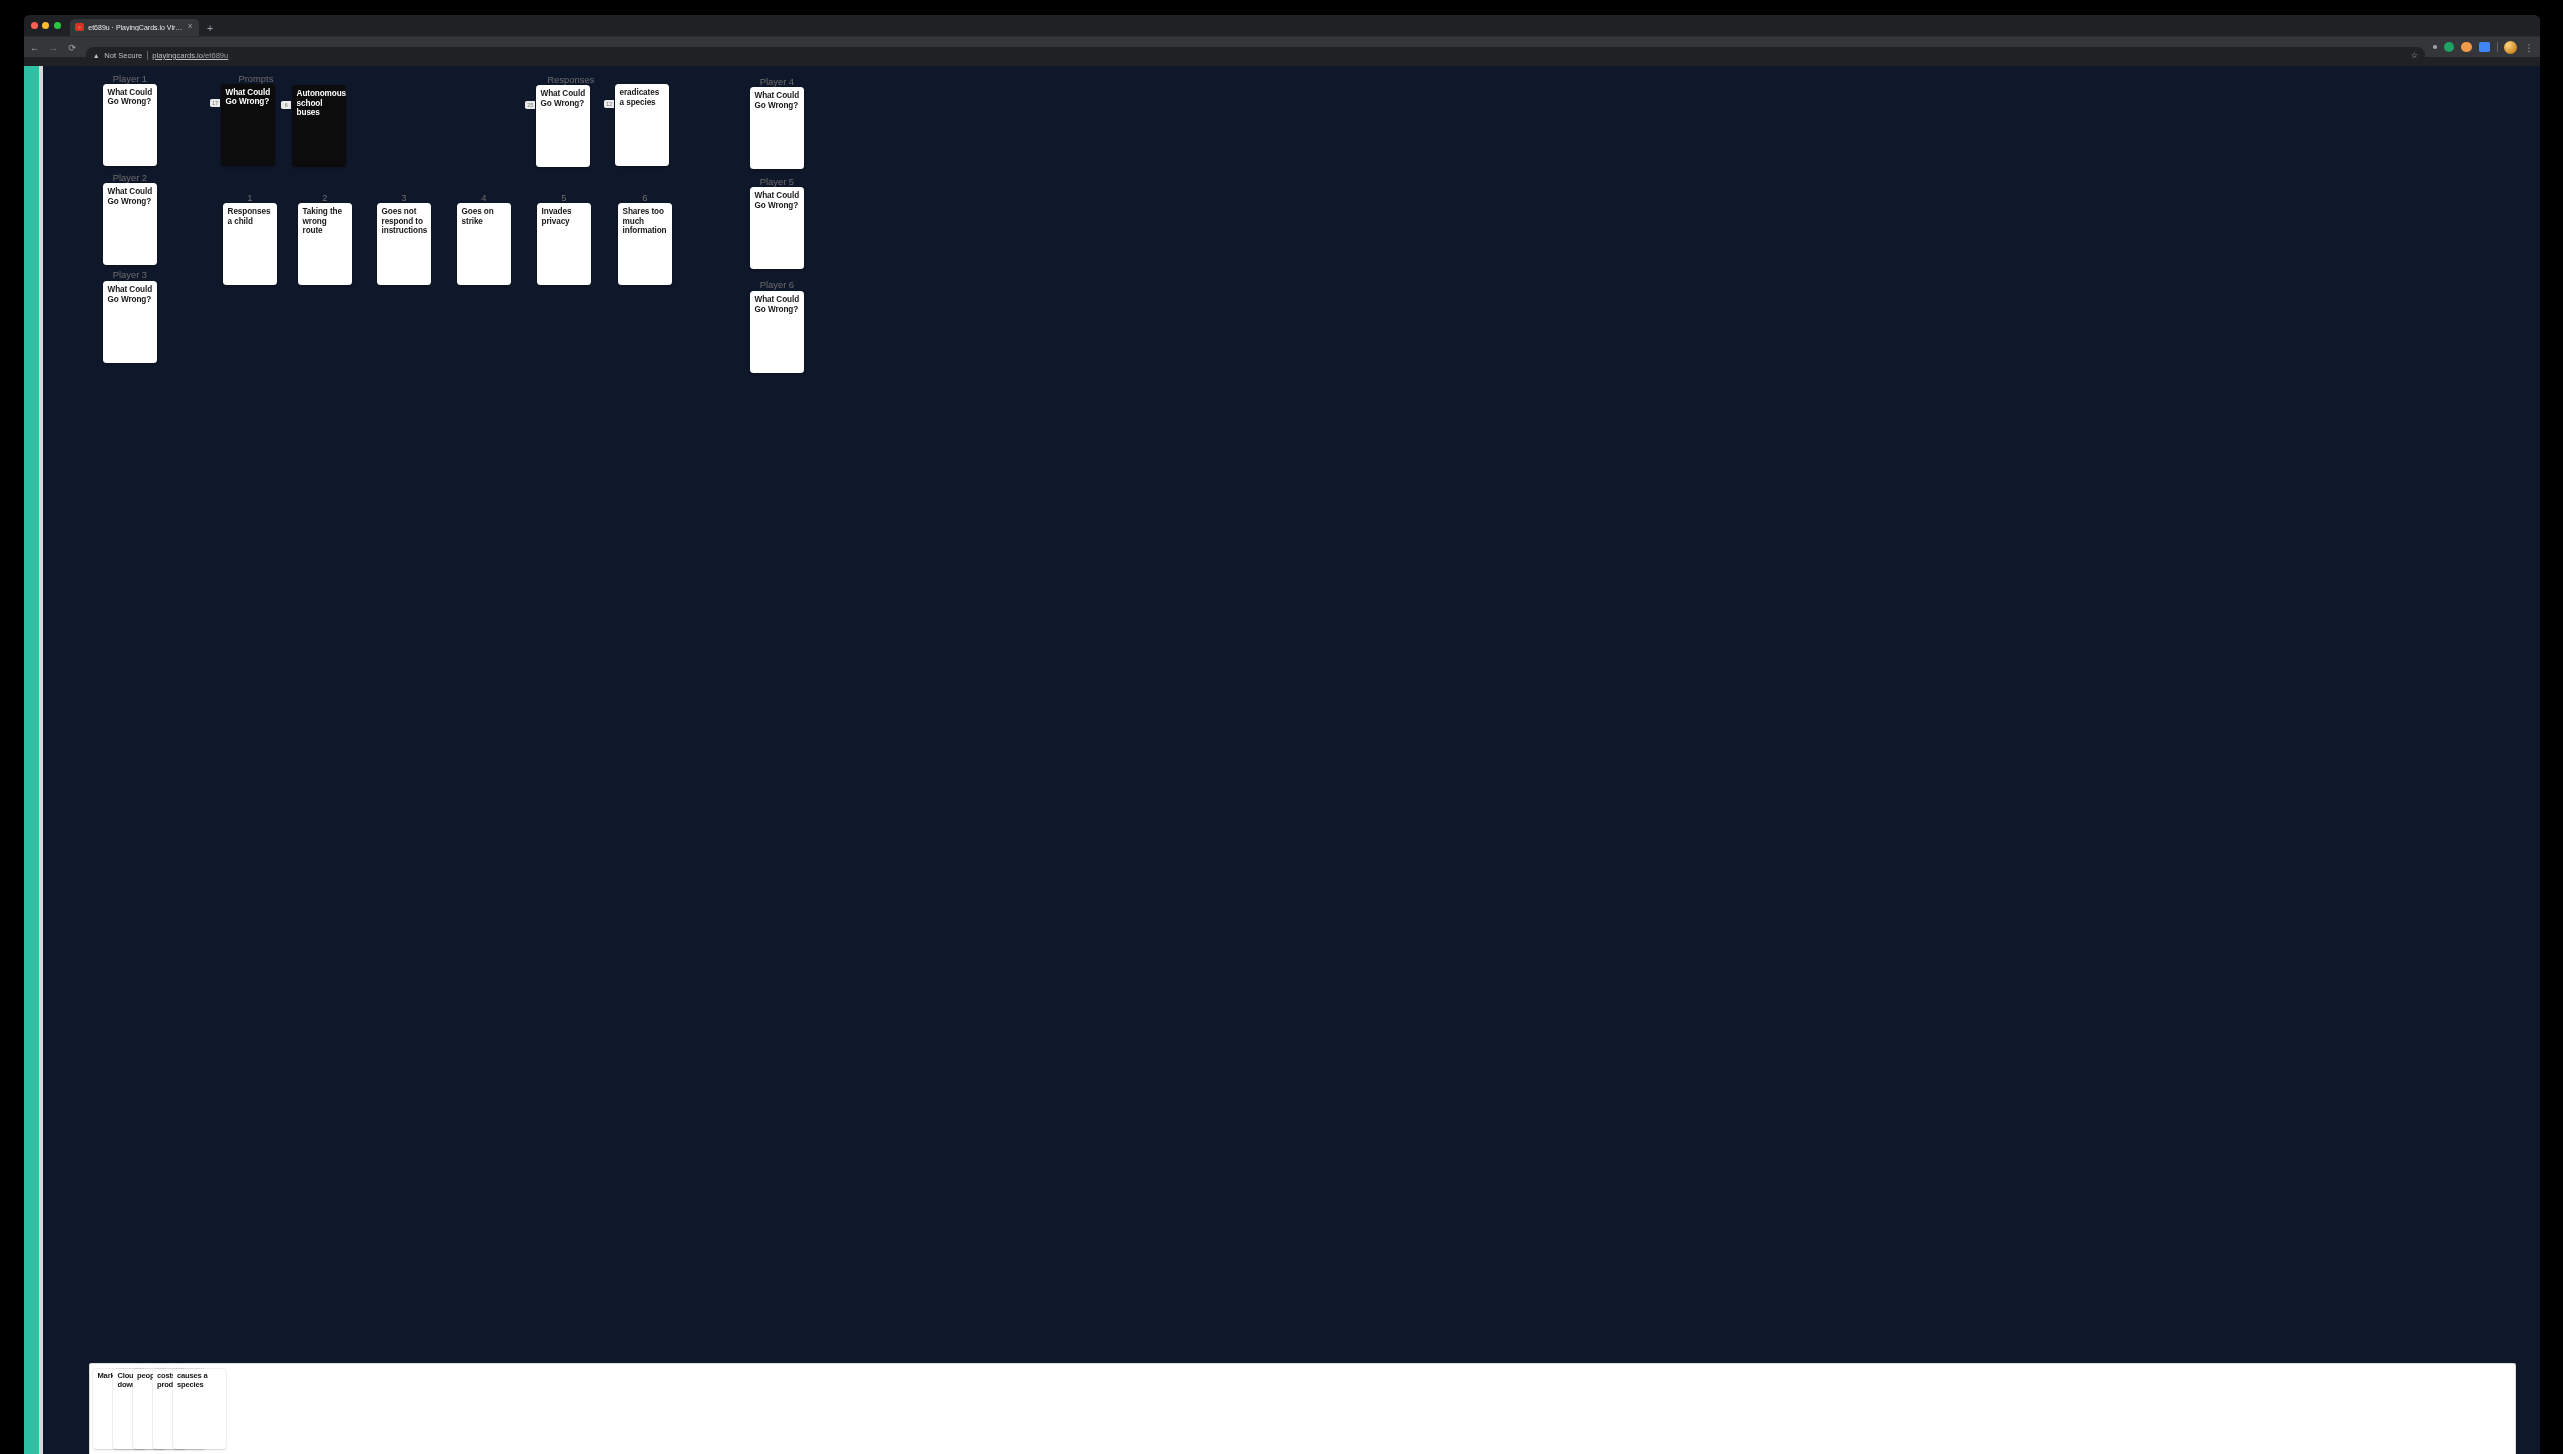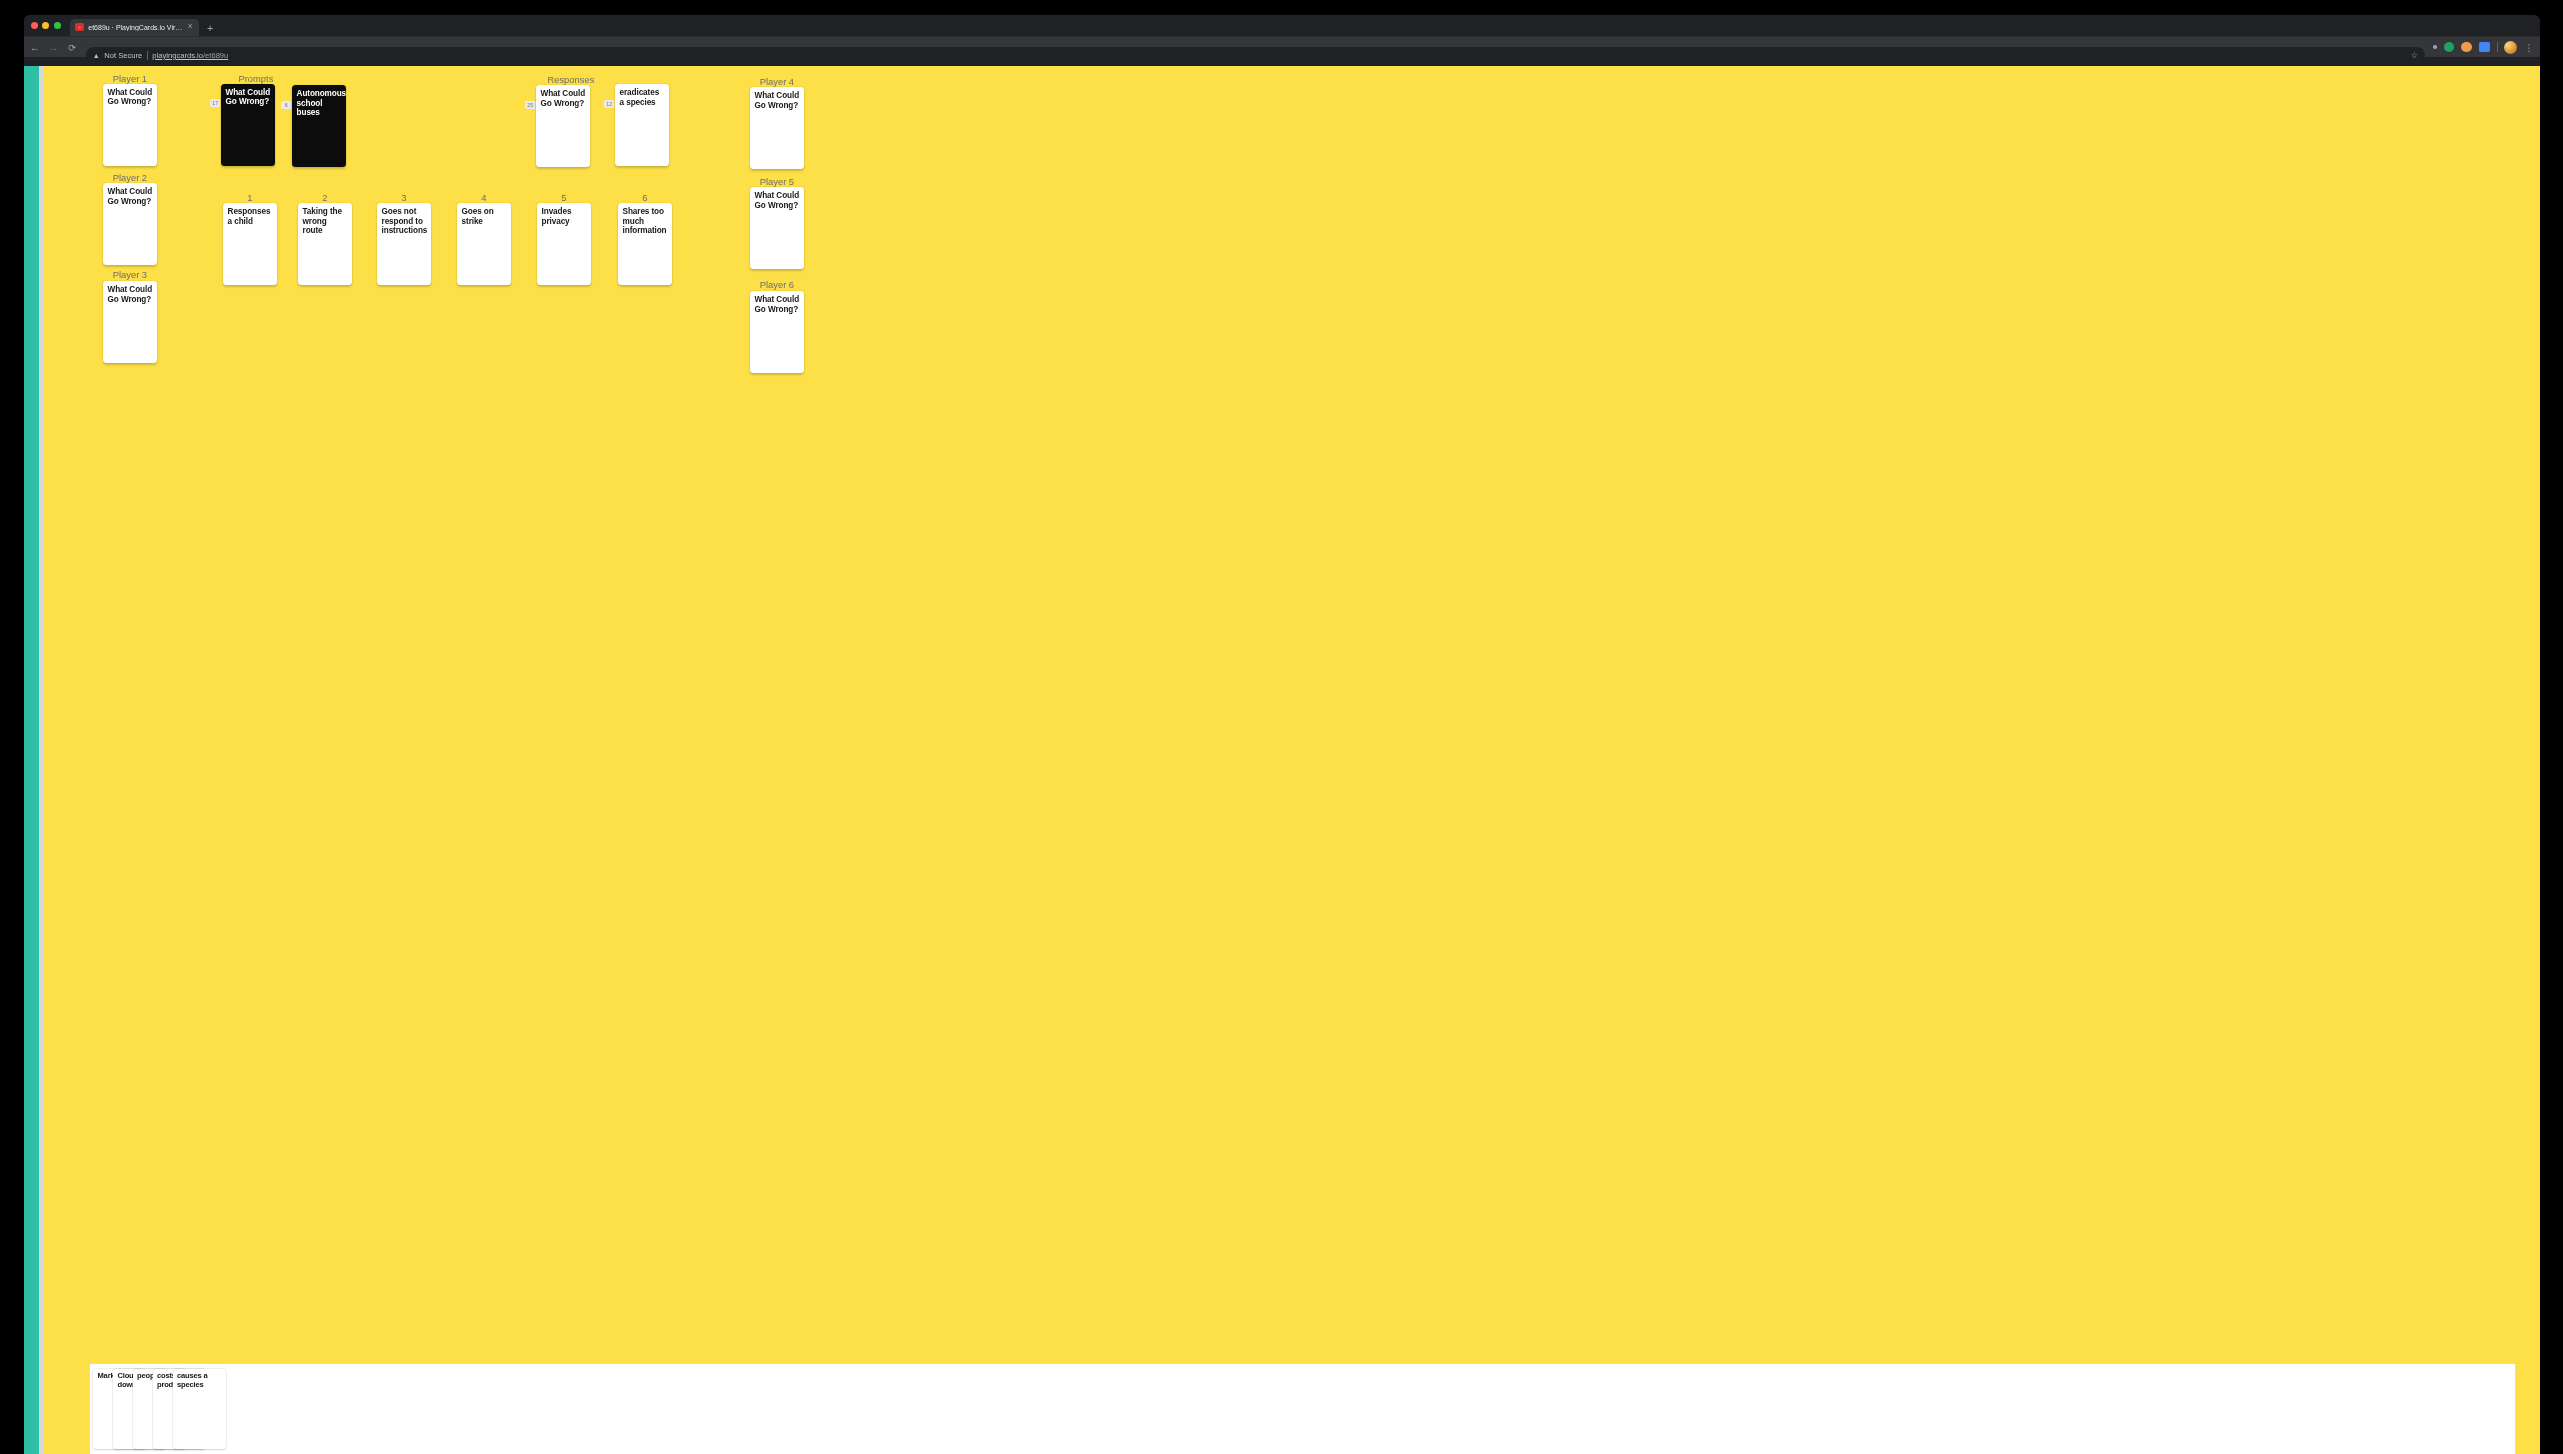--- a/index.html
+++ b/index.html
@@ -27,21 +27,21 @@
 .ext.pin { background: #9aa0a6; }
 .ext.green { background: #1ea362; }
 .ext.orange { background: #f2994a; }
 .ext.square { border-radius: 1.8px; background: #4285f4; }
 .ext.sep { width: 0.6px; height: 10.6px; border-radius: 0; background: #5f6368; }
 .avatar { width: 13px; height: 13px; border-radius: 50%; background: radial-gradient(circle at 30% 30%, #ffd480, #b96e00); }
 .kebab { font-size: 9.4px; color: #9aa0a6; cursor: pointer; }
 .viewport { position: absolute; left: 0; right: 0; top: 51px; bottom: 0; background: #eee; }
 .side-strip { position: absolute; left: 0; top: 0; bottom: 0; width: 15.2px; background: #2ebfa5; }
 .page-gutter { position: absolute; left: 15.2px; top: 0; bottom: 0; width: 4.1px; background: #d7d7d7; }
-.board { position: absolute; left: 19.4px; right: 0; top: 0; bottom: 0; background: #fde047; }
+.board { position: absolute; left: 19.4px; right: 0; top: 0; bottom: 0; background: #0f172a; }
 .zone-label { position: absolute; color: #6d6d6d; font-size: 9.4px; font-weight: 300; text-align: center; width: 54px; }
 .card { position: absolute; width: 54px; height: 82px; border-radius: 3.5px; background: #fff; box-shadow: 0 1.2px 2.3px rgba(0,0,0,0.18), 0 0 0 0.6px rgba(0,0,0,0.05); padding: 4.1px 4.7px; cursor: grab; }
 .card .text { font-size: 8.2px; font-weight: 700; line-height: 1.15; color: #181818; font-family: Arial, Helvetica, sans-serif; letter-spacing: -0.1px; }
 .card.black { background: #0c0c0c; }
 .card.black .text { color: #fff; }
 .deck-count { position: absolute; width: 10.6px; height: 8.2px; background: #eaeaea; border-radius: 1.8px 0 0 1.8px; color: #777; font-size: 5.3px; display: flex; align-items: center; justify-content: center; font-weight: 500; }
 .slot-num { position: absolute; color: #6d6d6d; font-size: 9.4px; font-weight: 300; width: 54px; text-align: center; }
 .hand-tray { position: absolute; left: 46px; right: 23.5px; bottom: 0; height: 91px; background: #fff; border: 0.6px solid #dadada; border-bottom: none; border-radius: 2.3px 2.3px 0 0; }
 .hand-inner { position: relative; width: 100%; height: 100%; }
 .hand-card { position: absolute; top: 4.7px; width: 53px; height: 80px; border-radius: 3.5px; background: #fff; box-shadow: 0 0.6px 1.8px rgba(0,0,0,0.15), 0 0 0 0.6px rgba(0,0,0,0.06); padding: 3.5px 4.1px; cursor: grab; overflow: hidden; }

